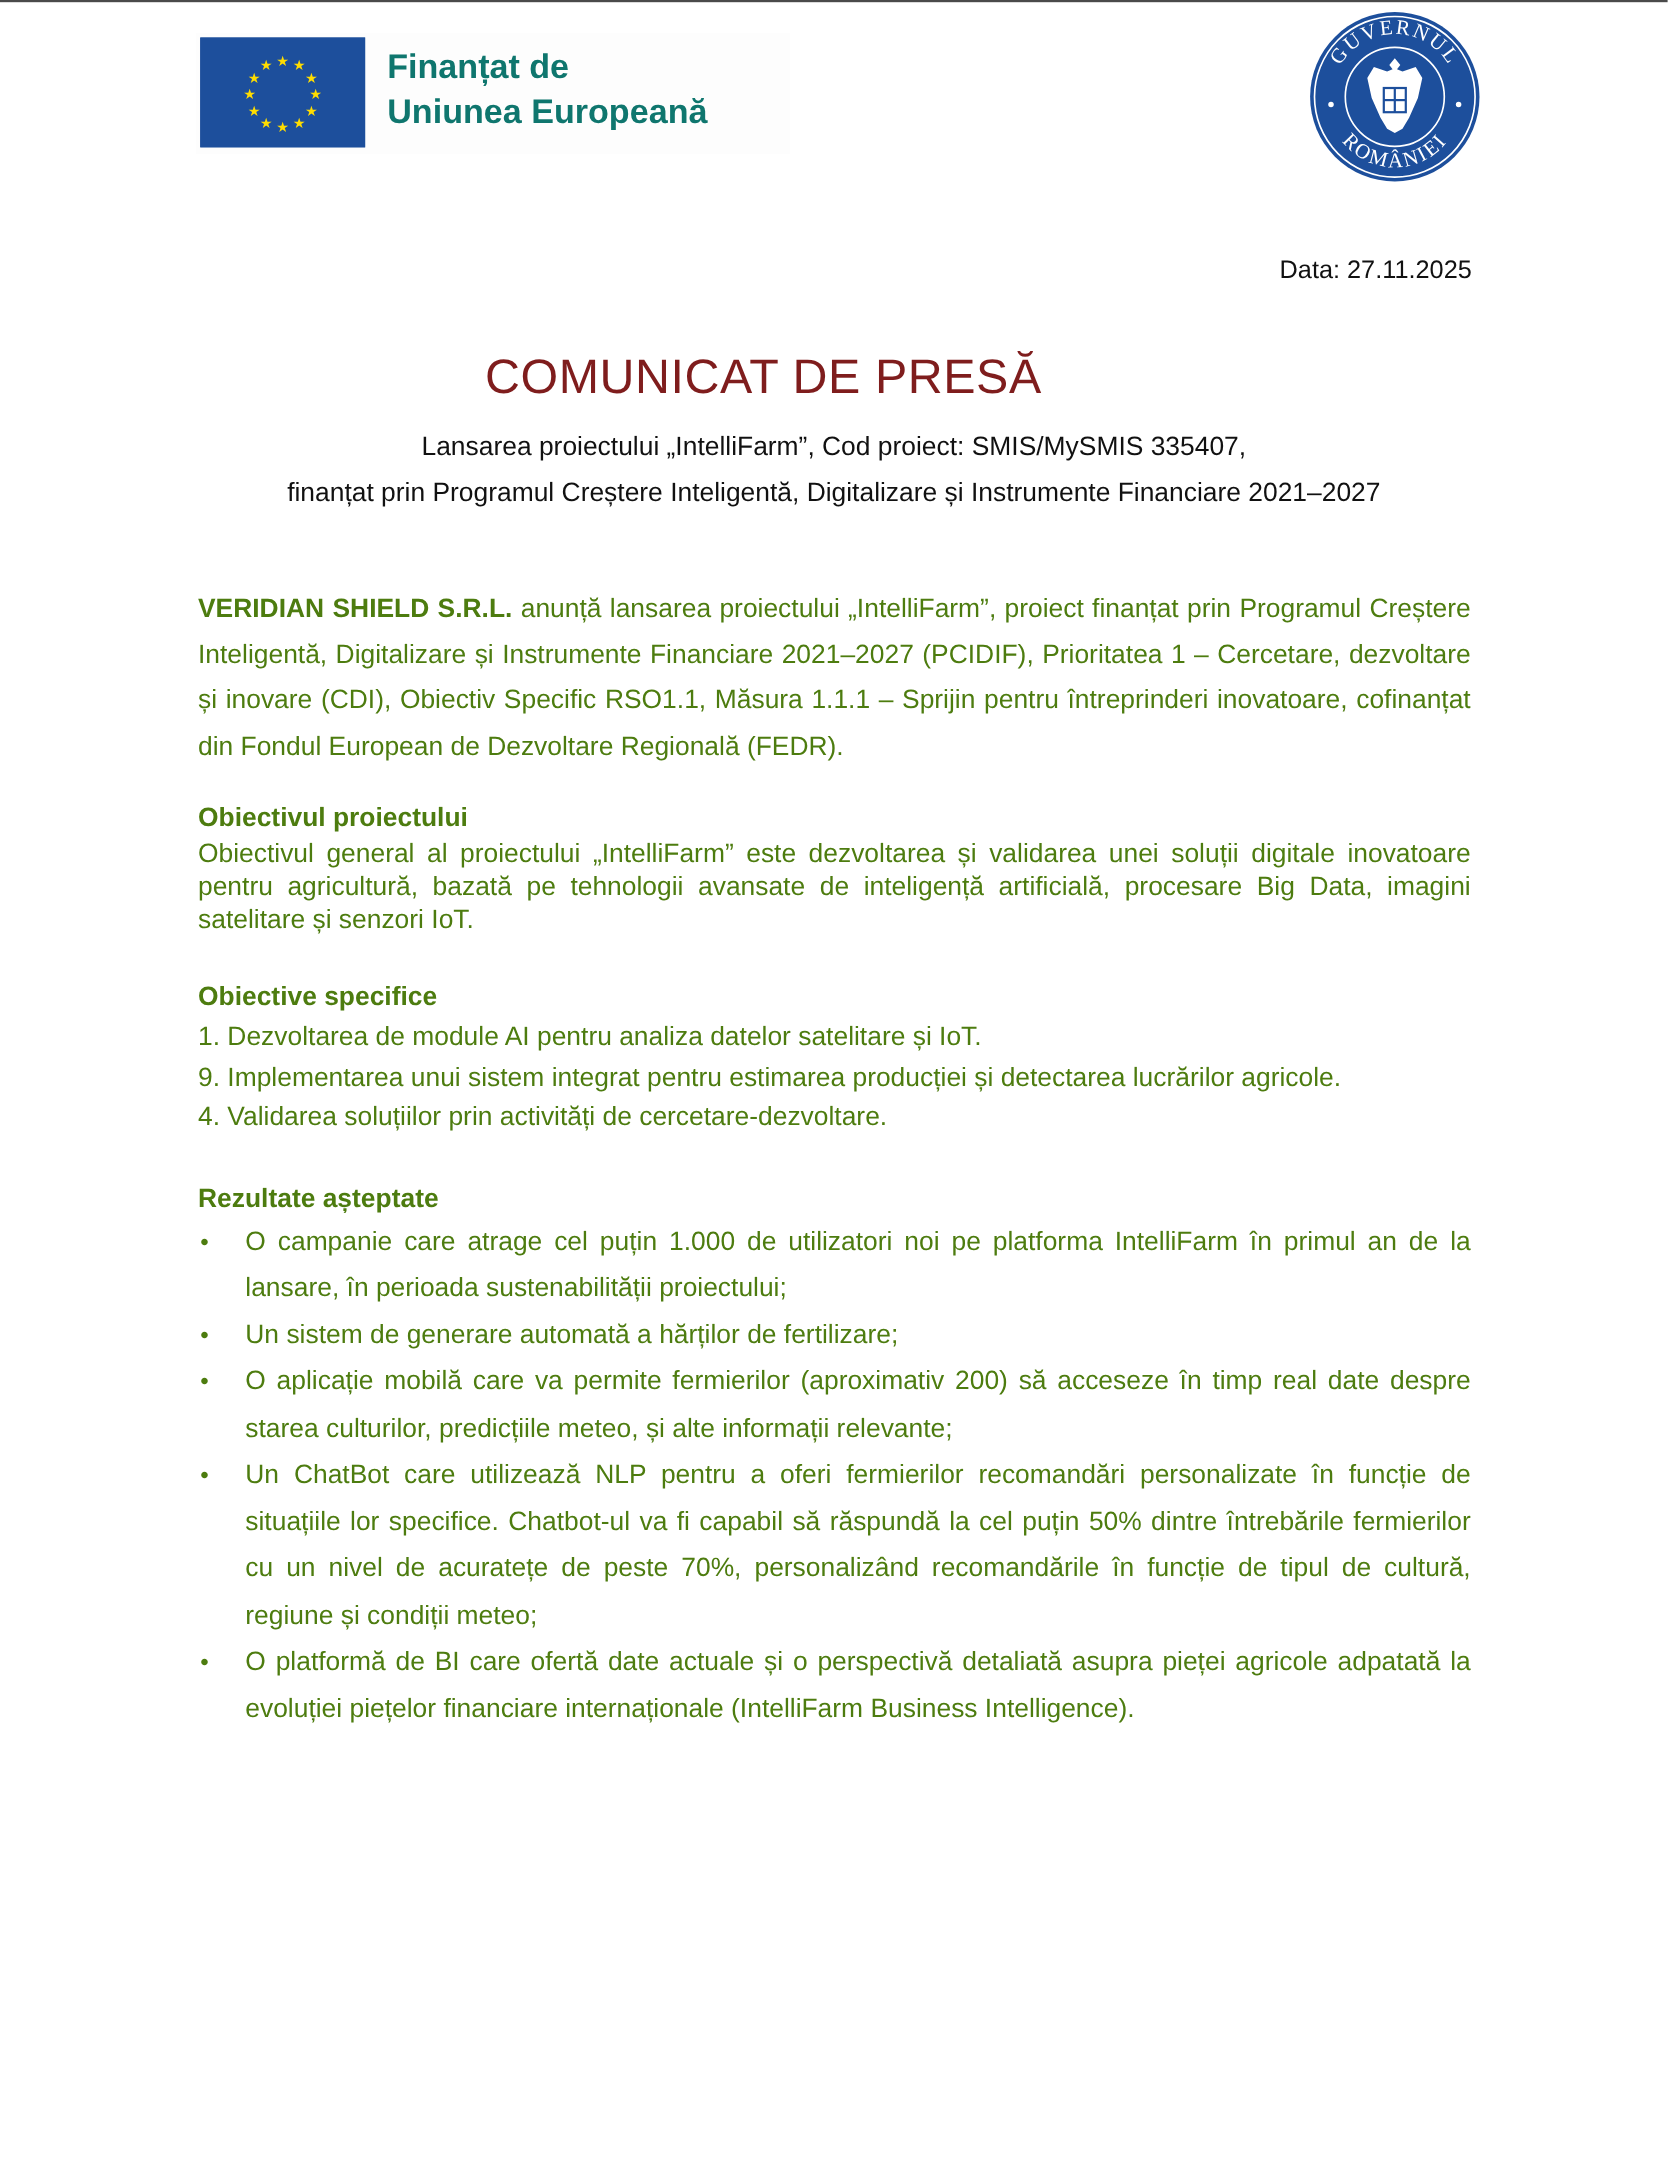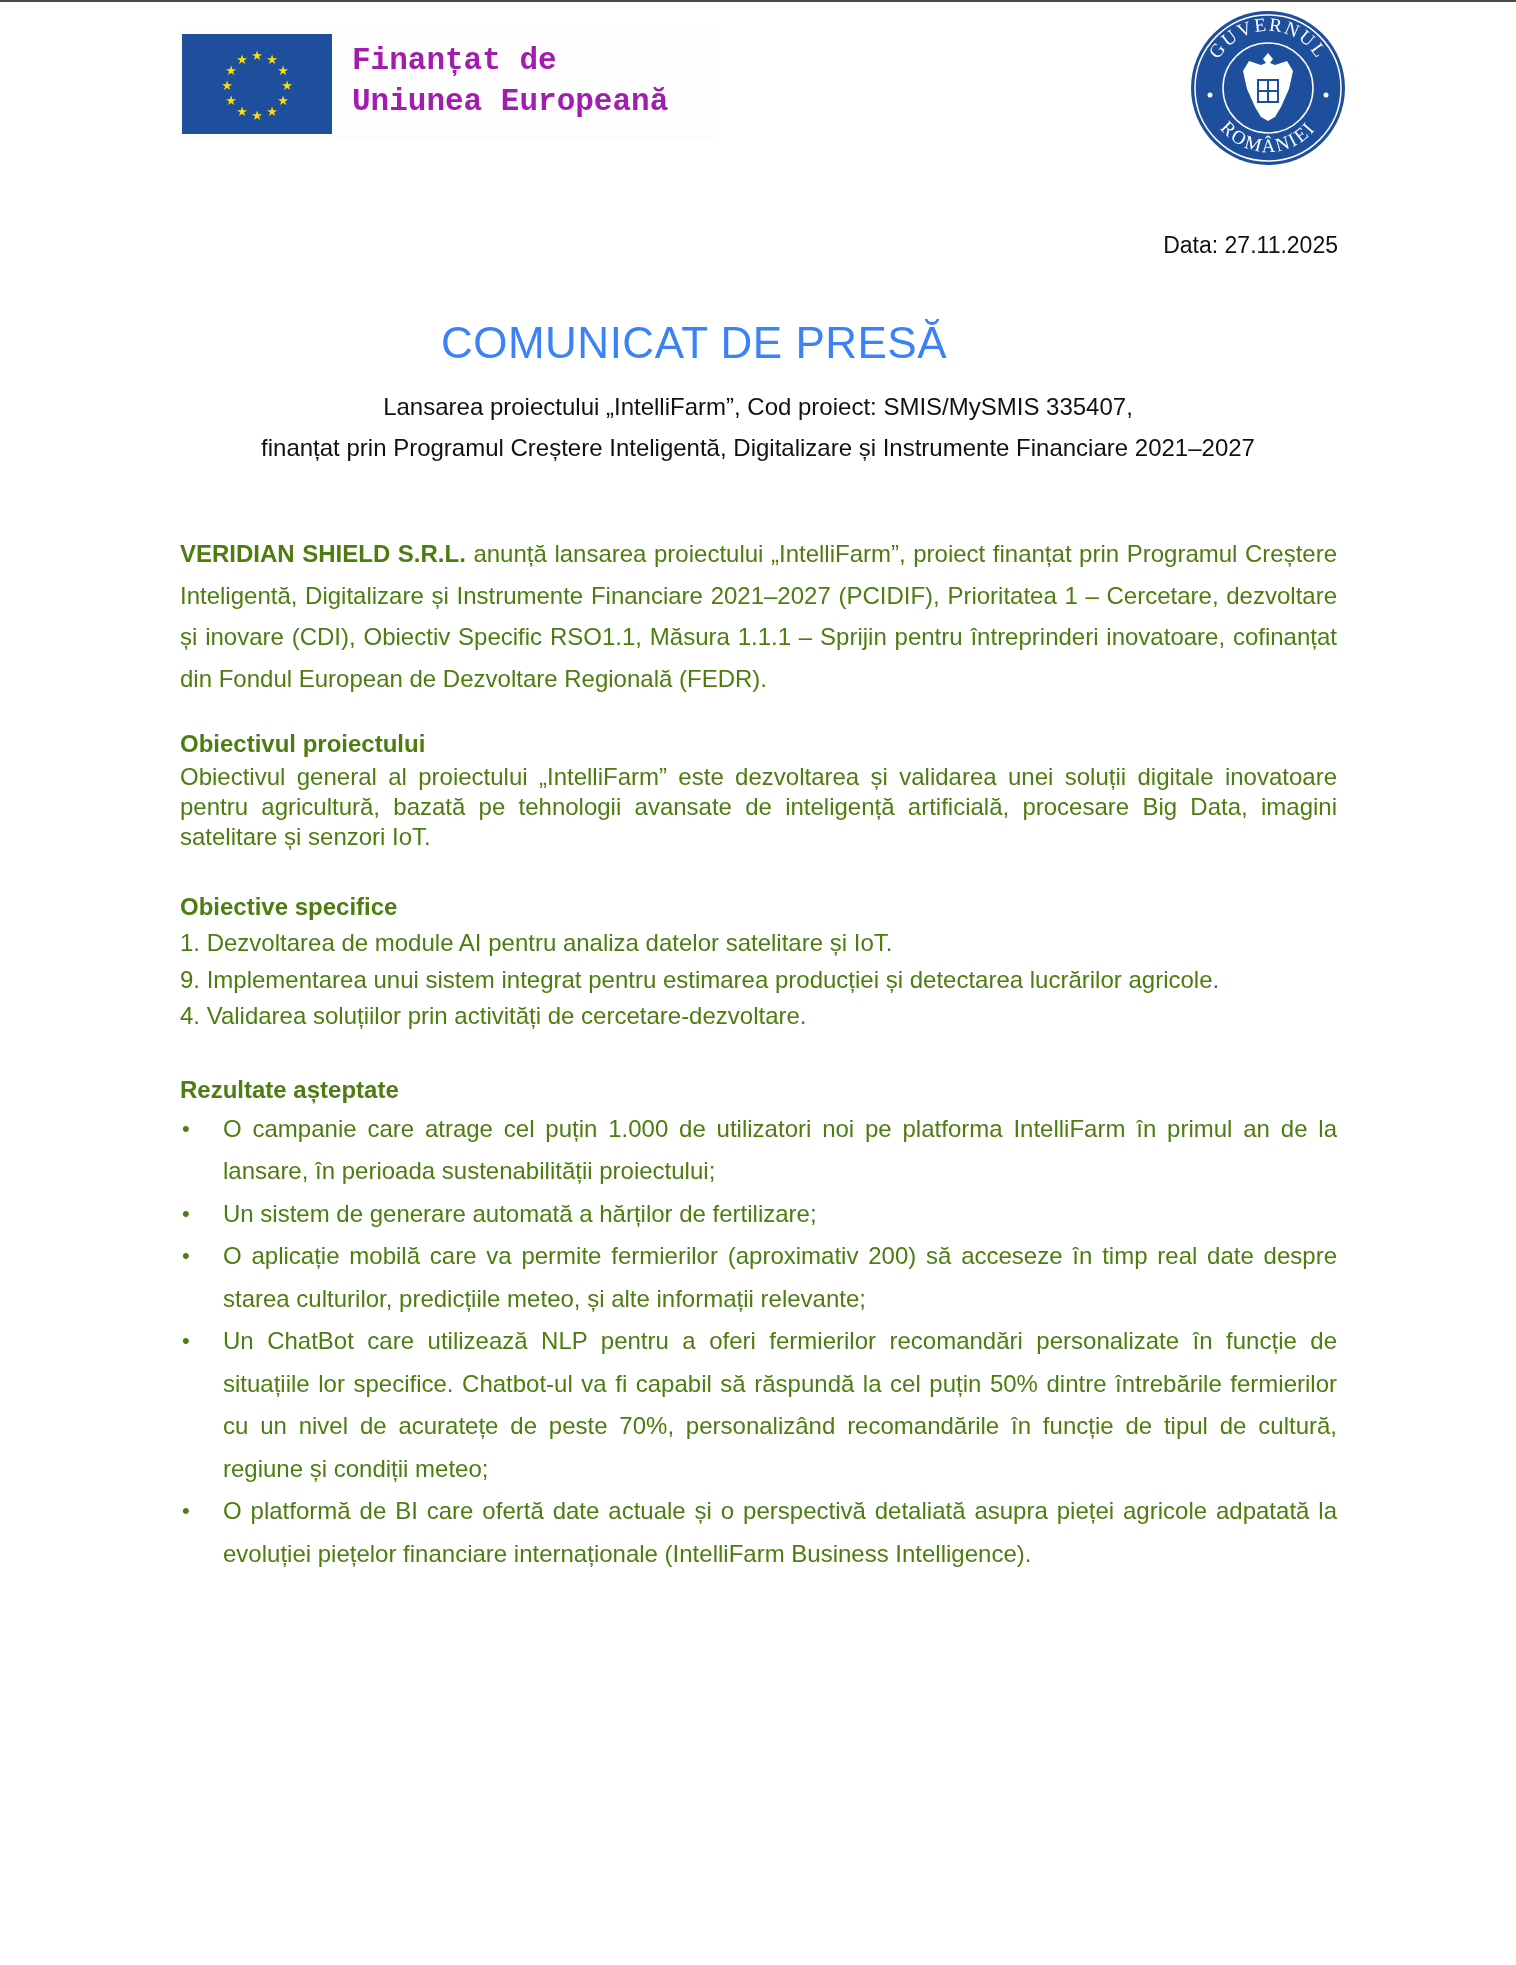--- a/index.html
+++ b/index.html
@@ -5,26 +5,26 @@
   html, body { margin: 0; padding: 0; }
   body {
     width: 1516px; height: 1965px; background: #ffffff; position: relative;
     overflow: hidden; font-family: "Liberation Sans", "DejaVu Sans", sans-serif; color: #111;
   }
   .top-border { position: absolute; left: 0; top: 0; width: 1516px; height: 2px; background: #4a4a4a; }
   
   .eu-logo { position: absolute; left: 178px; top: 30px; width: 540px; height: 110px; background: #fdfdfd; }
   .eu-flag { position: absolute; left: 4px; top: 4px; width: 150px; height: 100px; background: #1d4f9c; }
   .eu-flag svg { position: absolute; left: 0; top: 0; }
-  .eu-text { position: absolute; left: 174px; top: 10px; color: #a21caf; font-family: Liberation Mono, monospace;
+  .eu-text { position: absolute; left: 174px; top: 10px; color: #0f766e; font-family: Liberation Sans, sans-serif;
     font-weight: bold; font-size: 31px; line-height: 41px; white-space: nowrap; }
   
   .gov-seal { position: absolute; left: 1189px; top: 9px; width: 158px; height: 158px; }
   .date { position: absolute; right: 178px; top: 232px; font-size: 23px; color: #111; }
-  .title { position: absolute; left: 0; width: 1388px; top: 318px; text-align: center; font-size: 44px; color: #3b82f6; letter-spacing: 0.5px; }
+  .title { position: absolute; left: 0; width: 1388px; top: 318px; text-align: center; font-size: 44px; color: #7f1d1d; letter-spacing: 0.5px; }
   .subtitle { position: absolute; left: 0; width: 1516px; top: 386px; text-align: center; font-size: 24px; line-height: 41px; color: #111; }
   .content { position: absolute; left: 180px; top: 533px; width: 1157px; font-size: 24px; line-height: 41.5px; color: #4d7c0f; }
   .content p { margin: 0; text-align: justify; }
   .intro { margin-bottom: 26px !important; }
   .section-title { font-weight: bold; margin: 0; line-height: 37px; }
   .section-body { margin: 0; text-align: justify; line-height: 30px; }
   .section { margin-bottom: 36px; }
   .obj-list { margin: 0; padding: 0; list-style: none; }
   .obj-list li { text-align: justify; line-height: 36.5px; }
   .res-list { margin: 0; padding: 0; list-style: none; }

